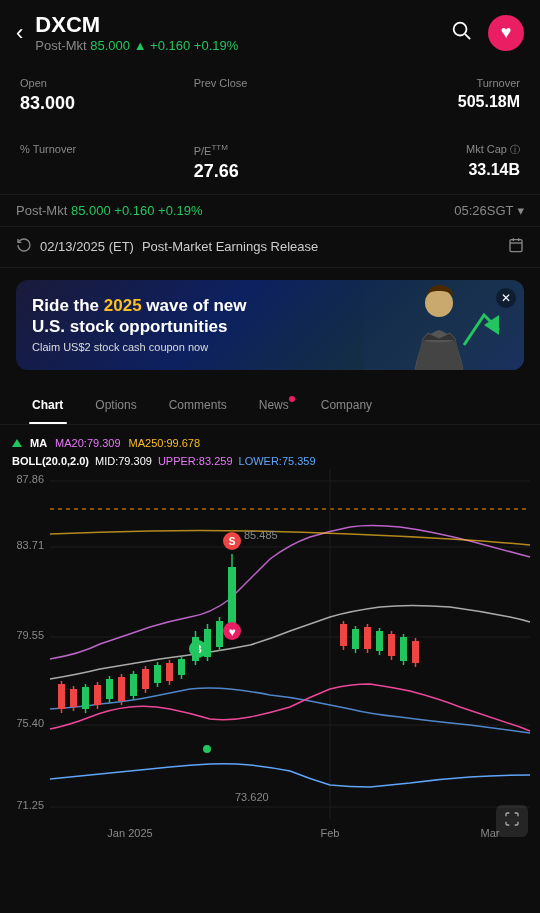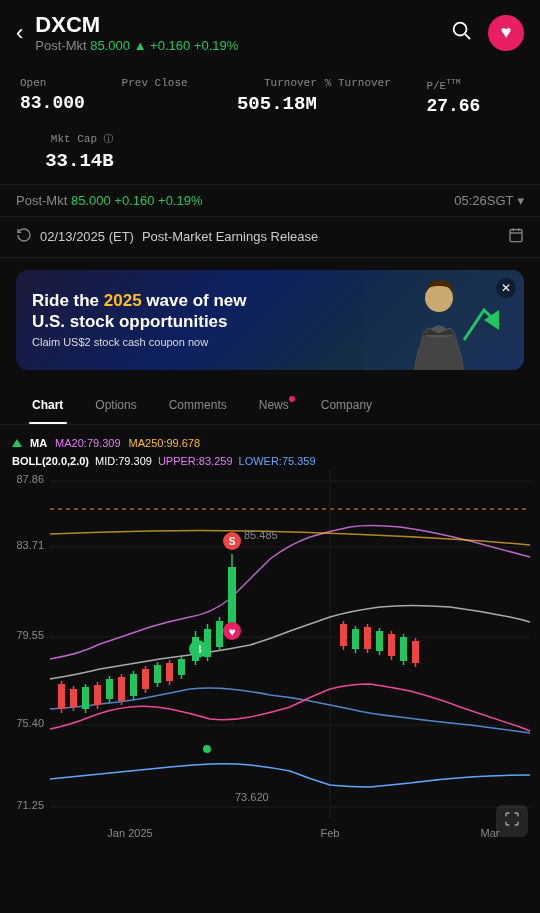--- a/index.html
+++ b/index.html
@@ -60,41 +60,40 @@
       display: flex;
       align-items: center;
       justify-content: center;
       cursor: pointer;
       font-size: 18px;
     }
 
     
     .stats-grid {
       display: grid;
-      grid-template-columns: 1fr 1fr 1fr 1fr 1fr;
-      gap: 0;
+      grid-template-columns: 1fr 1fr 1fr;
+      gap: 13px;
       padding: 8px 16px 4px;
       border-bottom: 1px solid #1a1a1a;
-      font-family: Liberation Mono, monospace;
     }
     .stat-item {
       padding: 8px 4px;
     }
     .stat-label {
       font-size: 11px;
       color: #888;
       margin-bottom: 4px;
     }
     .stat-value {
       font-size: 18px;
       font-weight: 600;
       color: #fff;
     }
     .stat-value.small {
-      font-size: 19px;
+      font-size: 16px;
       text-align: right;
     }
 
     
     .postmkt-bar {
       display: flex;
       align-items: center;
       justify-content: space-between;
       padding: 8px 16px;
       border-bottom: 1px solid #1a1a1a;
@@ -133,21 +132,21 @@
       margin-left: auto;
     }
 
     
     .banner {
       margin: 12px 16px;
       border-radius: 12px;
       overflow: hidden;
       position: relative;
       background: linear-gradient(135deg, #1a1a3a 0%, #0d2060 40%, #1a3a2a 100%);
-      height: 100px;
+      height: 90px;
       display: flex;
       align-items: center;
     }
     .banner-content {
       padding: 12px 16px;
       flex: 1;
       z-index: 2;
     }
     .banner-title {
       font-size: 17px;

